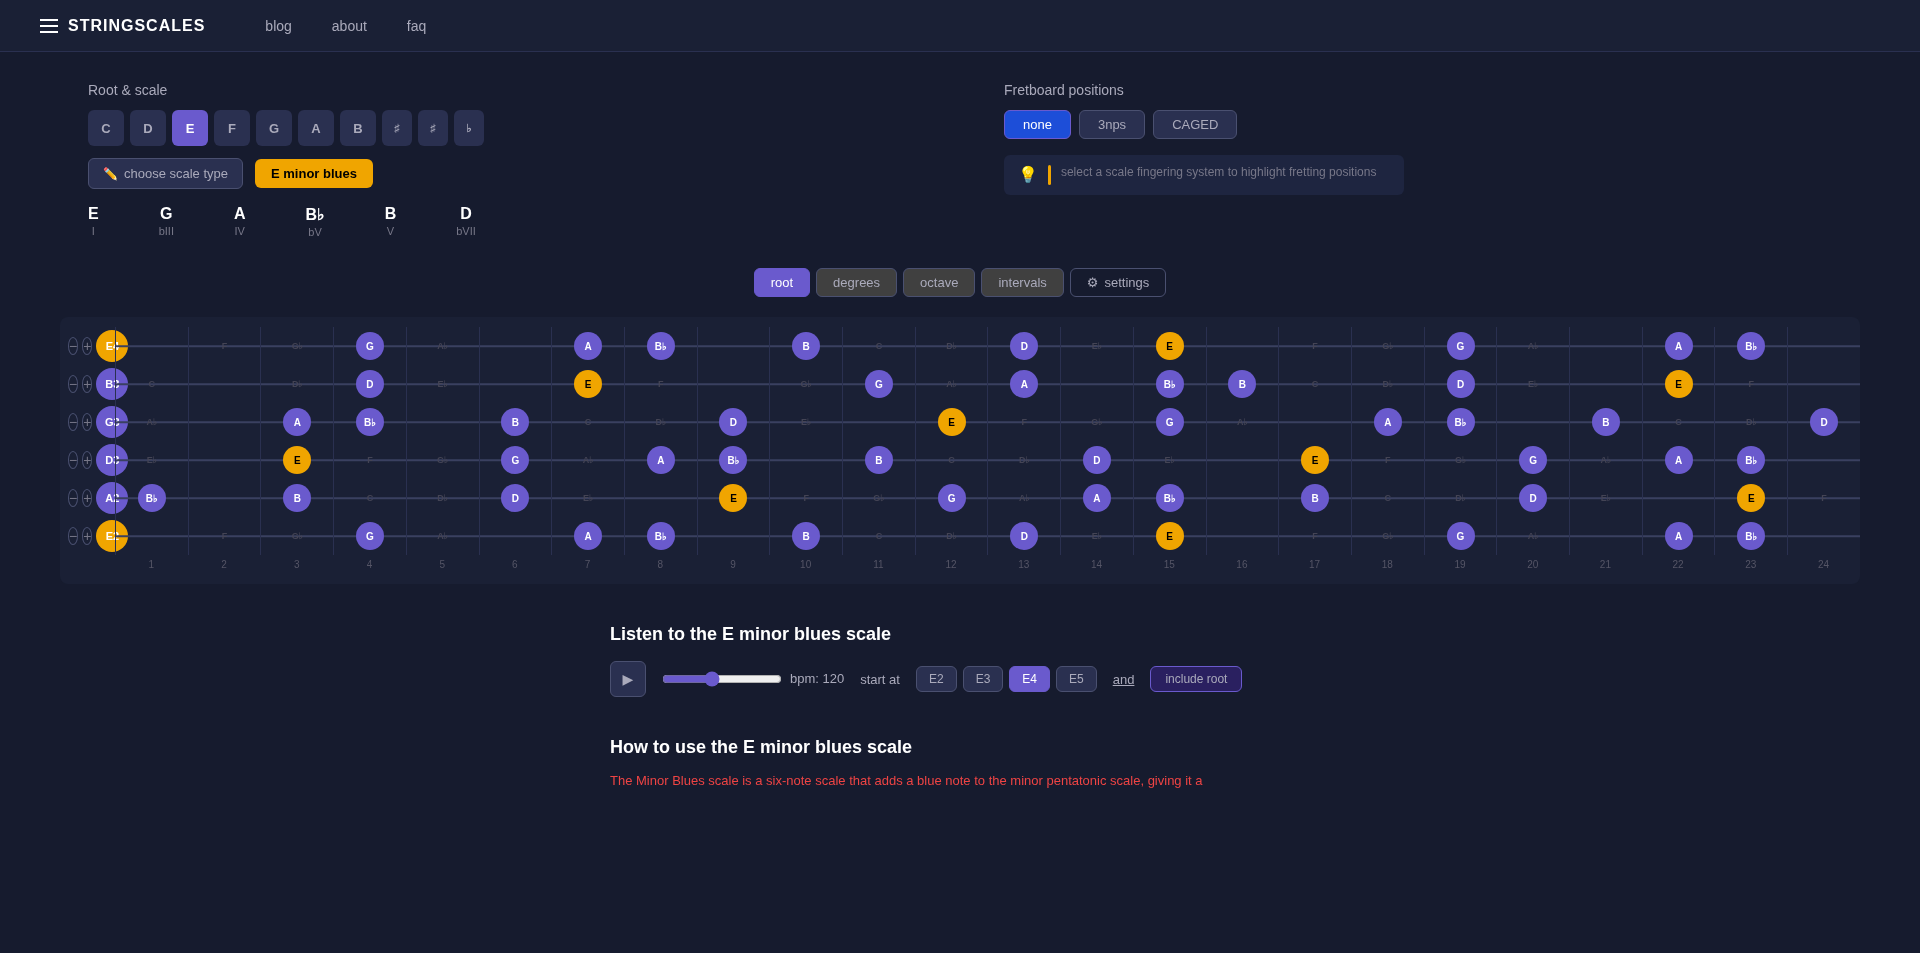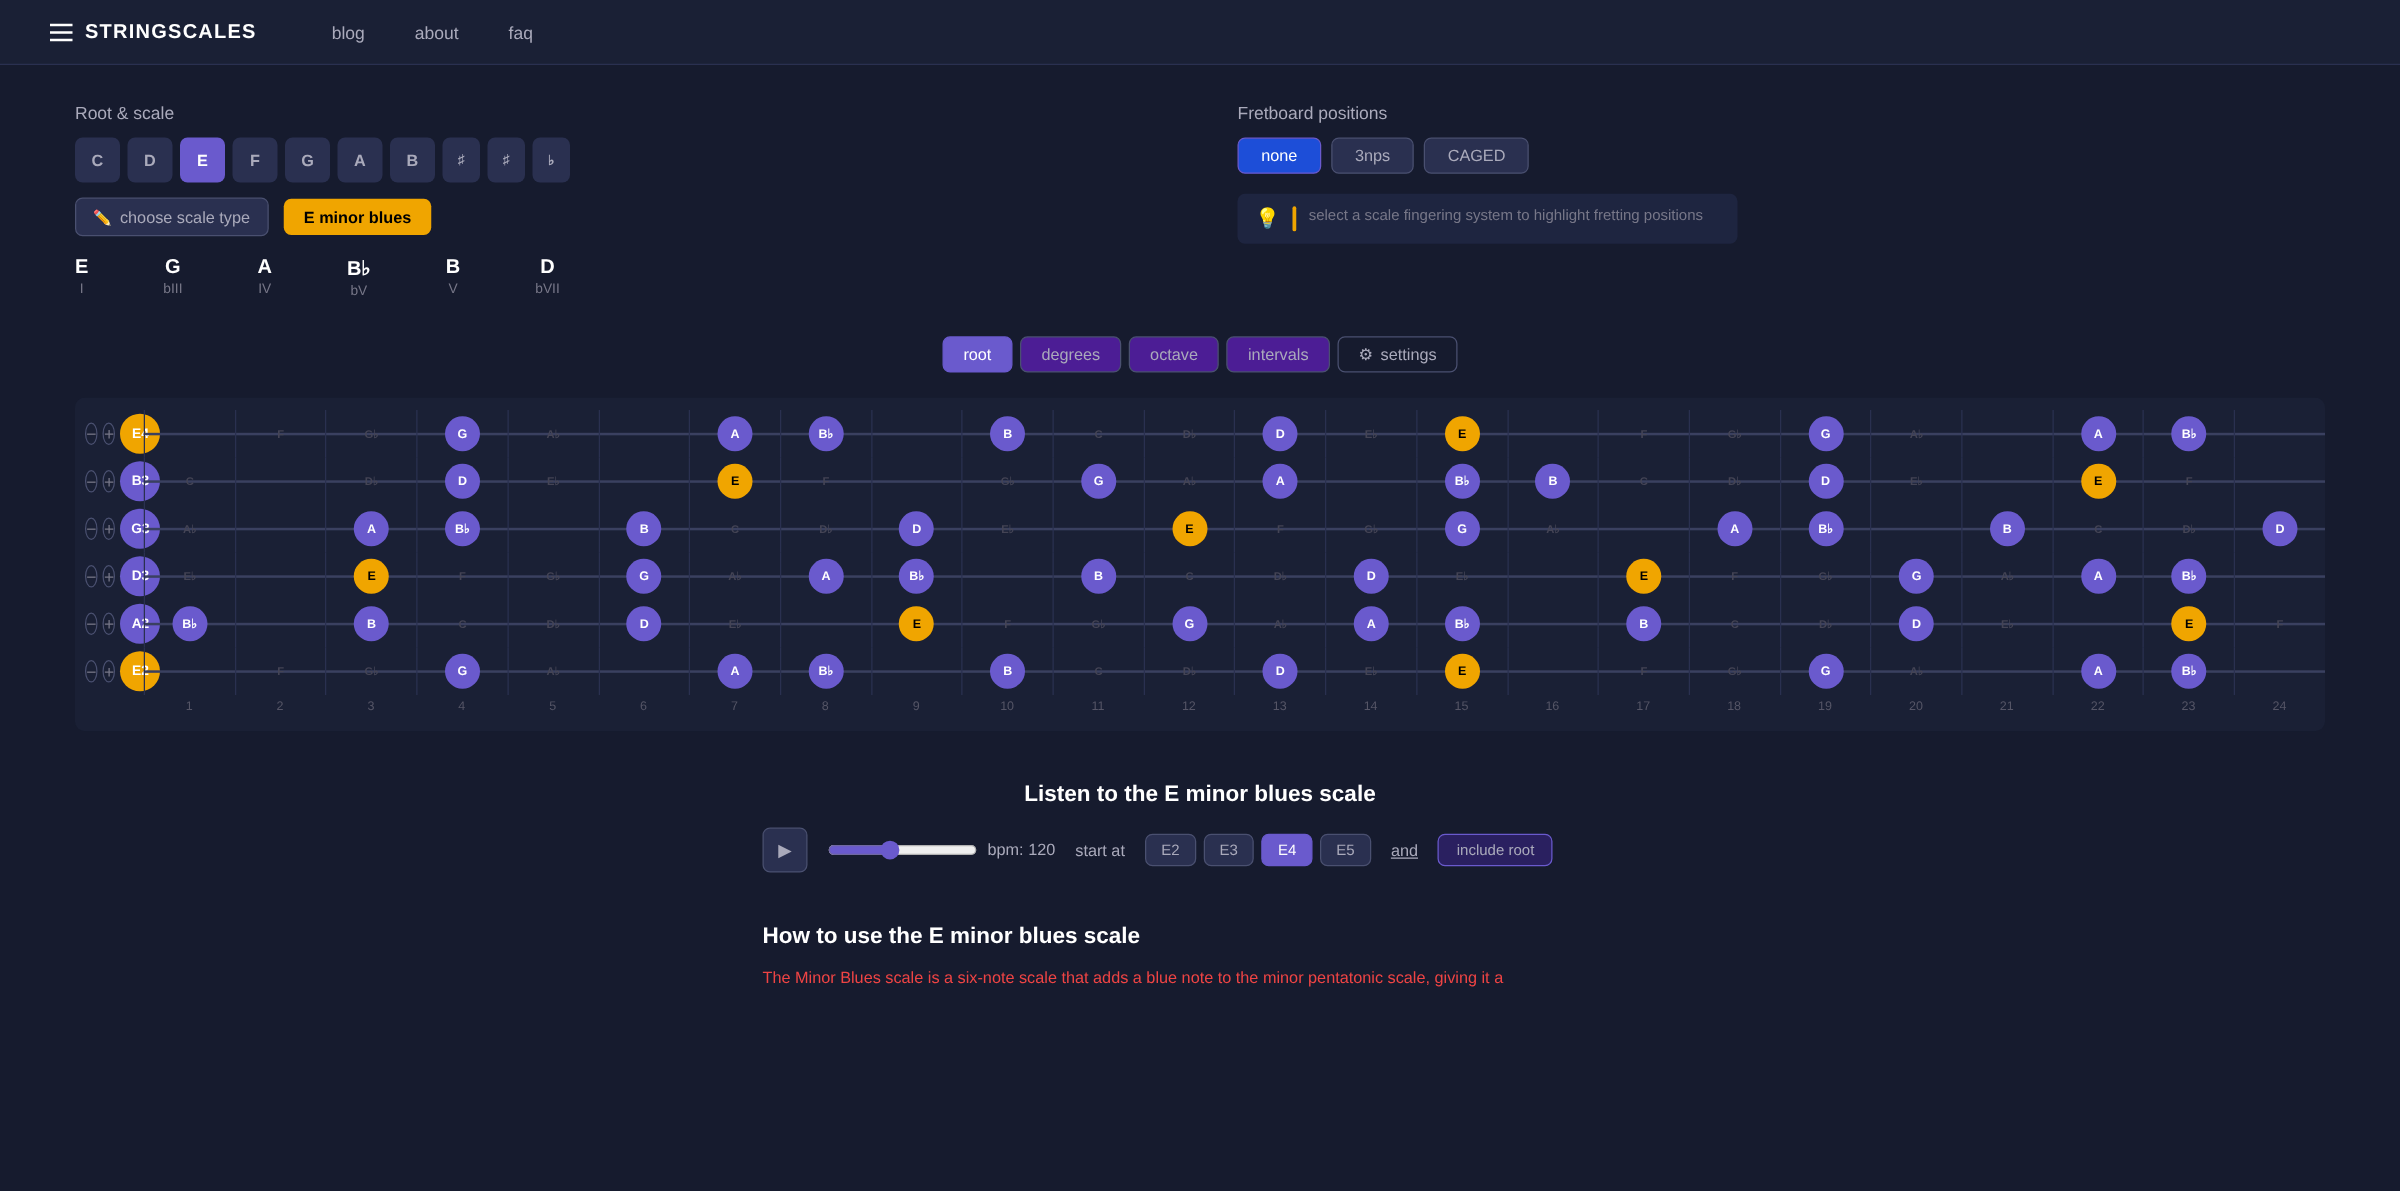--- a/index.html
+++ b/index.html
@@ -61,20 +61,21 @@
     }
 
     
     .top-section {
       display: flex;
       gap: 60px;
       margin-bottom: 30px;
     }
     .root-scale-panel {
       flex: 1;
+      margin-left: 28px;
     }
     .fretboard-panel {
       flex: 1;
     }
     .section-title {
       font-size: 14px;
       color: #aab;
       margin-bottom: 12px;
       font-weight: 400;
     }
@@ -201,21 +202,21 @@
       display: flex;
       align-items: center;
       justify-content: center;
       gap: 6px;
       margin-bottom: 20px;
     }
     .view-btn {
       padding: 6px 16px;
       border-radius: 6px;
       border: 1px solid #4a5070;
-      background: #4c1d95;
+      background: #404040;
       color: #aab;
       cursor: pointer;
       font-size: 13px;
     }
     .view-btn.active {
       background: #6a5acd;
       border-color: #6a5acd;
       color: #fff;
     }
     .settings-btn {
@@ -348,21 +349,20 @@
 
     
     .listen-section {
       max-width: 700px;
       margin: 0 auto 40px;
     }
     .listen-title {
       font-size: 18px;
       font-weight: 600;
       margin-bottom: 16px;
-      text-align: center;
     }
     .listen-controls {
       display: flex;
       align-items: center;
       gap: 16px;
       flex-wrap: wrap;
     }
     .play-btn {
       width: 36px;
       height: 36px;

